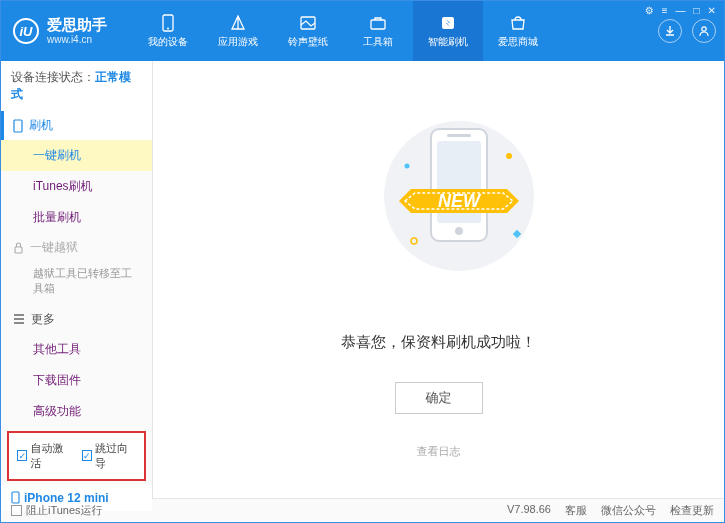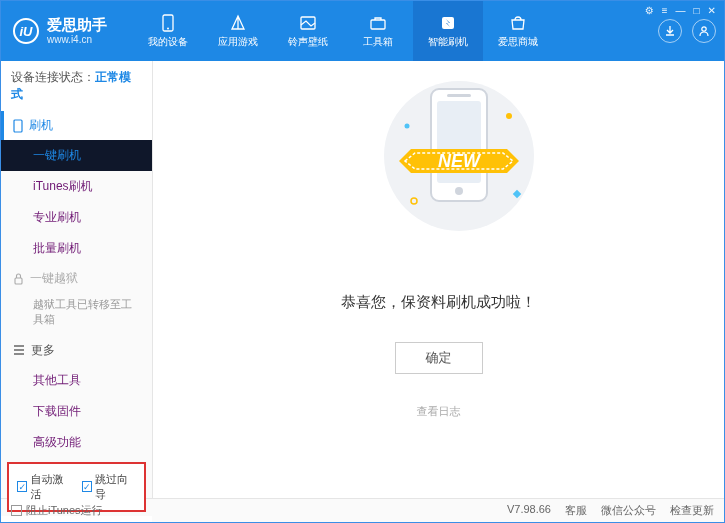--- a/index.html
+++ b/index.html
@@ -19,28 +19,28 @@
 .win-controls span { cursor: pointer; opacity: 0.9; }
 .circle-btn { width: 24px; height: 24px; border: 1.5px solid rgba(255,255,255,0.6); border-radius: 50%; display: flex; align-items: center; justify-content: center; cursor: pointer; }
 .body-area { display: flex; height: calc(100% - 60px - 24px); }
 .sidebar { width: 152px; border-right: 1px solid #e5e5e5; display: flex; flex-direction: column; background: #fafafa; }
 .status-line { padding: 8px 10px; font-size: 12px; color: #555; background: #fff; }
 .status-value { color: #1e88e5; font-weight: bold; }
 .menu-section { padding: 6px 12px; display: flex; align-items: center; gap: 6px; color: #555; font-size: 12px; cursor: pointer; }
 .menu-section.blue { color: #1e88e5; border-left: 3px solid #1e88e5; padding-left: 9px; background: #fff; }
 .menu-section.gray { color: #aaa; }
 .sub-item { padding: 7px 10px 7px 32px; font-size: 12px; color: #701a75; cursor: pointer; }
-.sub-item.active { background: #0f172a; color: #1e88e5; }
+.sub-item.active { background: #fef9c3; color: #1e88e5; }
 .sub-note { padding: 4px 10px 8px 32px; font-size: 11px; color: #999; line-height: 1.4; }
 .checkbox-row { padding: 8px; display: flex; gap: 10px; border: 2px solid #d33; margin: 4px 6px; background: #fff; }
 .cb-label { display: flex; align-items: center; gap: 3px; font-size: 11px; color: #444; cursor: pointer; }
 .cb-box { width: 11px; height: 11px; border: 1px solid #1e88e5; display: flex; align-items: center; justify-content: center; color: #1e88e5; font-size: 9px; }
 .device-area { padding: 6px 10px; background: #fff; margin-top: auto; }
 .device-name { color: #1e88e5; font-weight: bold; font-size: 12px; display: flex; align-items: center; gap: 4px; }
-.main { flex: 1; display: flex; flex-direction: column; align-items: center; background: #fff; position: relative; gap: 16px; }
+.main { flex: 1; display: flex; flex-direction: column; align-items: center; justify-content: center; background: #fff; position: relative; gap: 16px; }
 .phone-illustration { width: 160px; height: 200px; position: relative; margin-bottom: 16px; }
 .success-text { font-size: 15px; color: #333; margin-bottom: 14px; }
 .ok-btn { padding: 6px 30px; border: 1px solid #ccc; background: #fff; cursor: pointer; font-size: 13px; color: #555; }
 .log-link { margin-top: 14px; font-size: 11px; color: #aaa; cursor: pointer; }
 .footer { height: 24px; border-top: 1px solid #e5e5e5; display: flex; align-items: center; padding: 0 10px; font-size: 11px; color: #666; background: #fafafa; }
 .footer-cb { display: flex; align-items: center; gap: 4px; cursor: pointer; }
 .footer-cb-box { width: 11px; height: 11px; border: 1px solid #999; }
 .footer-right { margin-left: auto; display: flex; gap: 14px; }
 .footer-right span { cursor: pointer; }
 svg { display: block; }
@@ -141,21 +141,20 @@
     <div class="menu-section blue">
       <span>
           <svg width="10" height="14" viewBox="0 0 10 14">
             <rect x="1" y="1" width="8" height="12" rx="1" fill="none" stroke="#1e88e5" stroke-width="1.2"></rect>
           </svg>
         </span>
       <span>刷机</span>
     </div>
     <div class="sub-item active">一键刷机</div>
     <div class="sub-item">iTunes刷机</div>
-    <div class="sub-item">专业刷机</div>
     <div class="sub-item">批量刷机</div>
     <div class="menu-section gray">
       <span>
           <svg width="11" height="12" viewBox="0 0 11 12">
             <rect x="2" y="5" width="7" height="6" rx="1" fill="none" stroke="#aaa" stroke-width="1.1"></rect>
             <path d="M3.5 5 L3.5 3 C3.5 1.5 4.5 1 5.5 1 C6.5 1 7.5 1.5 7.5 3 L7.5 5" fill="none" stroke="#aaa" stroke-width="1.1"></path>
           </svg>
         </span>
       <span>一键越狱</span>
     </div>

